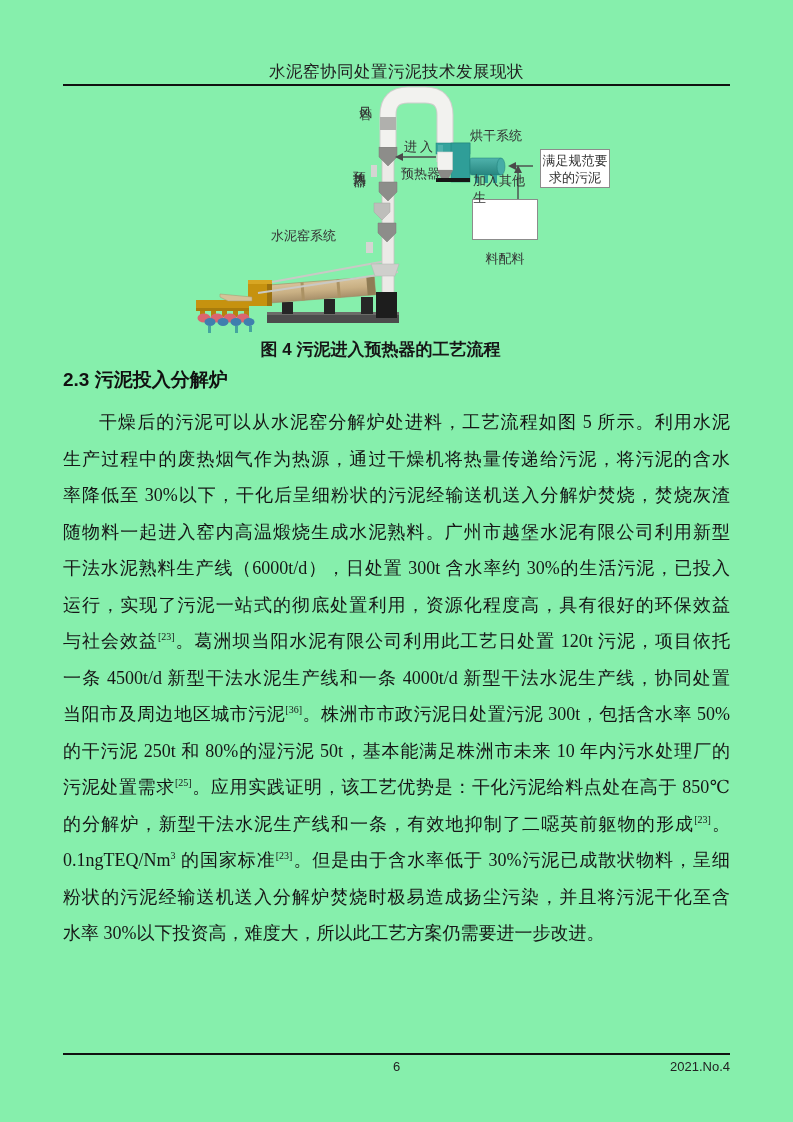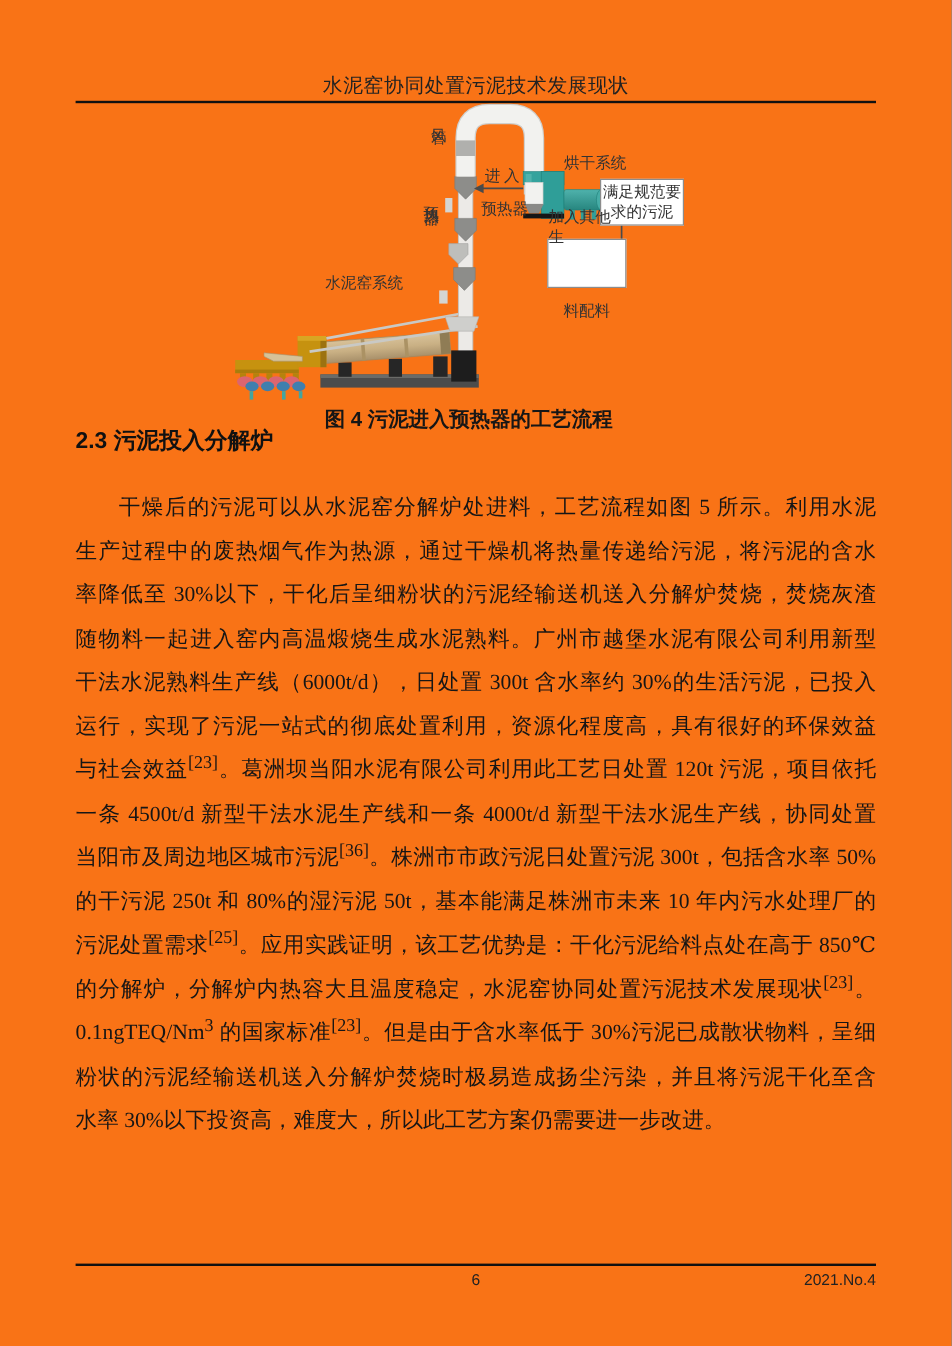--- a/index.html
+++ b/index.html
@@ -1,20 +1,20 @@
 <!DOCTYPE html>
 <html lang="zh"><head>
 <meta charset="utf-8">
 <style>
   html,body{margin:0;padding:0;background:#888;}
   .page{
     position:relative;
     width:793px;height:1122px;
     margin:0 auto;
-    background:#f97316;
+    background:#86efac;
     font-family:"Liberation Serif","DejaVu Serif",serif;
     color:#1a1a1a;
     overflow:hidden;
   }
   
   .doc-title{
     position:absolute;left:63px;top:61px;width:667px;
     text-align:center;font-size:16.5px;letter-spacing:.5px;color:#222;
   }
   .header-rule{
@@ -26,42 +26,42 @@
     position:absolute;font-size:13px;color:#333;line-height:15px;white-space:nowrap;
     font-family:"Liberation Serif","DejaVu Serif",serif;
   }
   .vertical{writing-mode:vertical-rl;letter-spacing:2px;}
   .flow-box{
     position:absolute;border:1px solid #8c8c8c;background:#fff;
     display:flex;flex-direction:column;justify-content:center;align-items:center;
     font-size:13px;line-height:17px;color:#333;
   }
   .fig-caption{
-    position:absolute;left:57px;top:338px;width:667px;text-align:center;
+    position:absolute;left:47px;top:338px;width:667px;text-align:center;
     font-family:"Liberation Sans","DejaVu Sans",sans-serif;
     font-size:17px;font-weight:600;color:#161616;
   }
   
   .section-heading{
-    position:absolute;left:63px;top:354px;width:667px;
+    position:absolute;left:63px;top:367px;width:667px;
     font-family:"Liberation Sans","DejaVu Sans",sans-serif;
     font-size:19px;font-weight:bold;color:#111;
   }
   .paragraph{
     position:absolute;left:63px;top:404px;width:667px;
     font-size:18px;color:#161616;
   }
   .para-line{
     height:36.5px;line-height:36.5px;
     text-align:justify;text-align-last:justify;text-justify:inter-character;
     white-space:nowrap;
   }
   .para-line.indent{text-indent:2em;}
   .para-line.last{text-align-last:left;}
-  .para-line sup{font-size:15px;line-height:0;vertical-align:super;}
+  .para-line sup{font-size:10px;line-height:0;vertical-align:super;}
   
   .footer-rule{position:absolute;left:63px;top:1053px;width:667px;height:2.4px;background:#111;}
   .footer-page{
     position:absolute;left:63px;top:1059px;width:667px;text-align:center;
     font-family:"Liberation Sans","DejaVu Sans",sans-serif;font-size:13px;color:#222;
   }
   .footer-issue{
     position:absolute;left:430px;top:1059px;width:300px;text-align:right;
     font-family:Liberation Sans, sans-serif;font-size:13px;color:#222;
   }
@@ -174,46 +174,46 @@
     </g>
   </svg>
 
   <div class="fig-label vertical" style="left:358px;top:96px;">风管</div>
   <div class="fig-label" style="left:404px;top:139px;letter-spacing:3px;text-align:right;">进入</div>
   <div class="fig-label" style="left:401px;top:166px;">预热器</div>
   <div class="fig-label vertical" style="left:352px;top:161px;">预热器</div>
   <div class="fig-label" style="left:470px;top:128px;">烘干系统</div>
   <div class="fig-label" style="left:271px;top:228px;">水泥窑系统</div>
 
-  <div class="flow-box" style="left:500px;top:149px;width:68px;height:37px;font-family:Liberation Mono, monospace;">
+  <div class="flow-box" style="left:540px;top:149px;width:68px;height:37px;">
     <span>满足规范要</span>
     <span>求的污泥</span>
   </div>
-  <div class="flow-box" style="left:456px;top:199px;width:64px;height:39px;gap:44px;">
+  <div class="flow-box" style="left:472px;top:199px;width:64px;height:39px;gap:44px;">
     <span>加入其他生</span>
     <span>料配料</span>
   </div>
 
   <div class="fig-caption">图 4 污泥进入预热器的工艺流程</div>
 
   <div class="section-heading">2.3 污泥投入分解炉</div>
 
   <div class="paragraph">
       <div class="para-line indent"><span>干燥后的污泥可以从水泥窑分解炉处进料，工艺流程如图 5 所示。利用水泥</span></div>
       <div class="para-line"><span>生产过程中的废热烟气作为热源，通过干燥机将热量传递给污泥，将污泥的含水</span></div>
       <div class="para-line"><span>率降低至 30%以下，干化后呈细粉状的污泥经输送机送入分解炉焚烧，焚烧灰渣</span></div>
       <div class="para-line"><span>随物料一起进入窑内高温煅烧生成水泥熟料。广州市越堡水泥有限公司利用新型</span></div>
       <div class="para-line"><span>干法水泥熟料生产线（6000t/d），日处置 300t 含水率约 30%的生活污泥，已投入</span></div>
       <div class="para-line"><span>运行，实现了污泥一站式的彻底处置利用，资源化程度高，具有很好的环保效益</span></div>
       <div class="para-line"><span>与社会效益</span><sup>[23]</sup><span>。葛洲坝当阳水泥有限公司利用此工艺日处置 120t 污泥，项目依托</span></div>
       <div class="para-line"><span>一条 4500t/d 新型干法水泥生产线和一条 4000t/d 新型干法水泥生产线，协同处置</span></div>
       <div class="para-line"><span>当阳市及周边地区城市污泥</span><sup>[36]</sup><span>。株洲市市政污泥日处置污泥 300t，包括含水率 50%</span></div>
       <div class="para-line"><span>的干污泥 250t 和 80%的湿污泥 50t，基本能满足株洲市未来 10 年内污水处理厂的</span></div>
       <div class="para-line"><span>污泥处置需求</span><sup>[25]</sup><span>。应用实践证明，该工艺优势是：干化污泥给料点处在高于 850℃</span></div>
-      <div class="para-line"><span>的分解炉，分解炉内热容大且温度稳定，水泥窑协同处置污泥技术发展现状</span><sup>[23]</sup><span>。</span></div>
+      <div class="para-line"><span>的分解炉，新型干法水泥生产线和一条，有效地抑制了二噁英前躯物的形成</span><sup>[23]</sup><span>。</span></div>
       <div class="para-line"><span>0.1ngTEQ/Nm</span><sup>3</sup><span> 的国家标准</span><sup>[23]</sup><span>。但是由于含水率低于 30%污泥已成散状物料，呈细</span></div>
       <div class="para-line"><span>粉状的污泥经输送机送入分解炉焚烧时极易造成扬尘污染，并且将污泥干化至含</span></div>
       <div class="para-line last"><span>水率 30%以下投资高，难度大，所以此工艺方案仍需要进一步改进。</span></div>
     </div>
 
   <div class="footer-rule"></div>
   <div class="footer-page">6</div>
   <div class="footer-issue">2021.No.4</div>
 
 </div>

